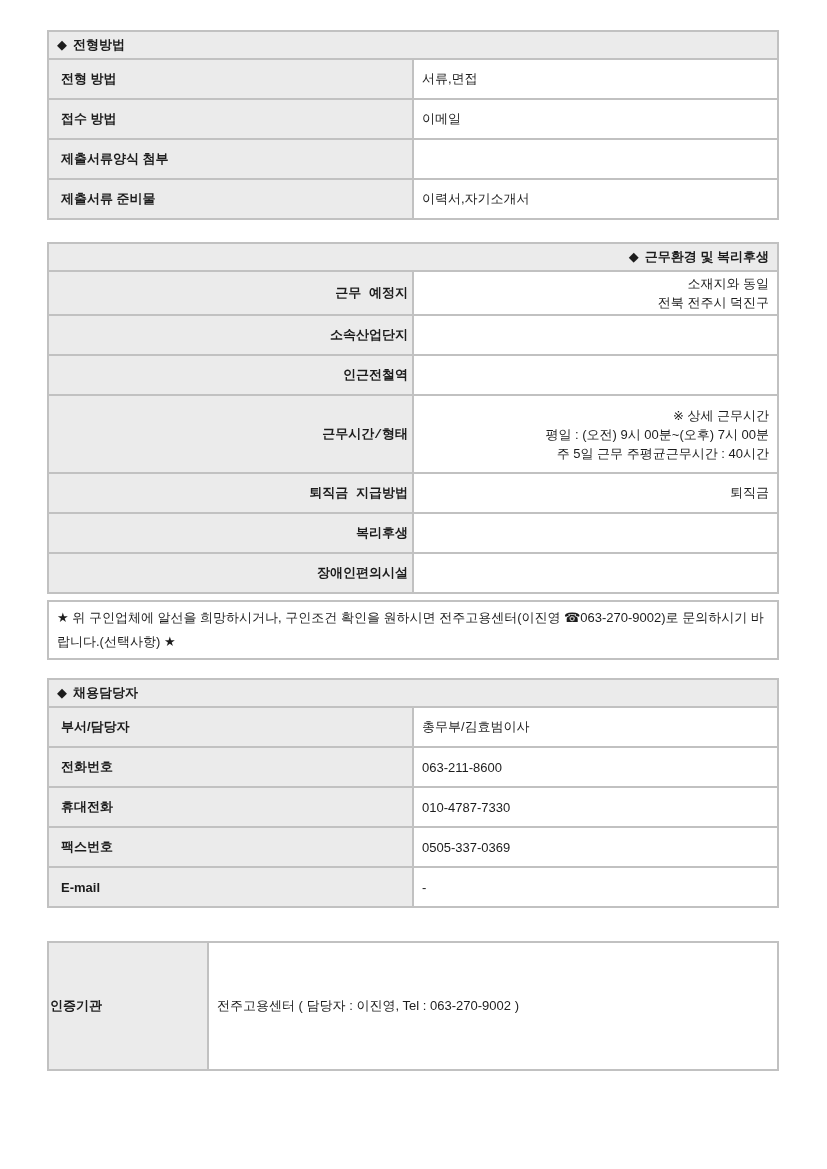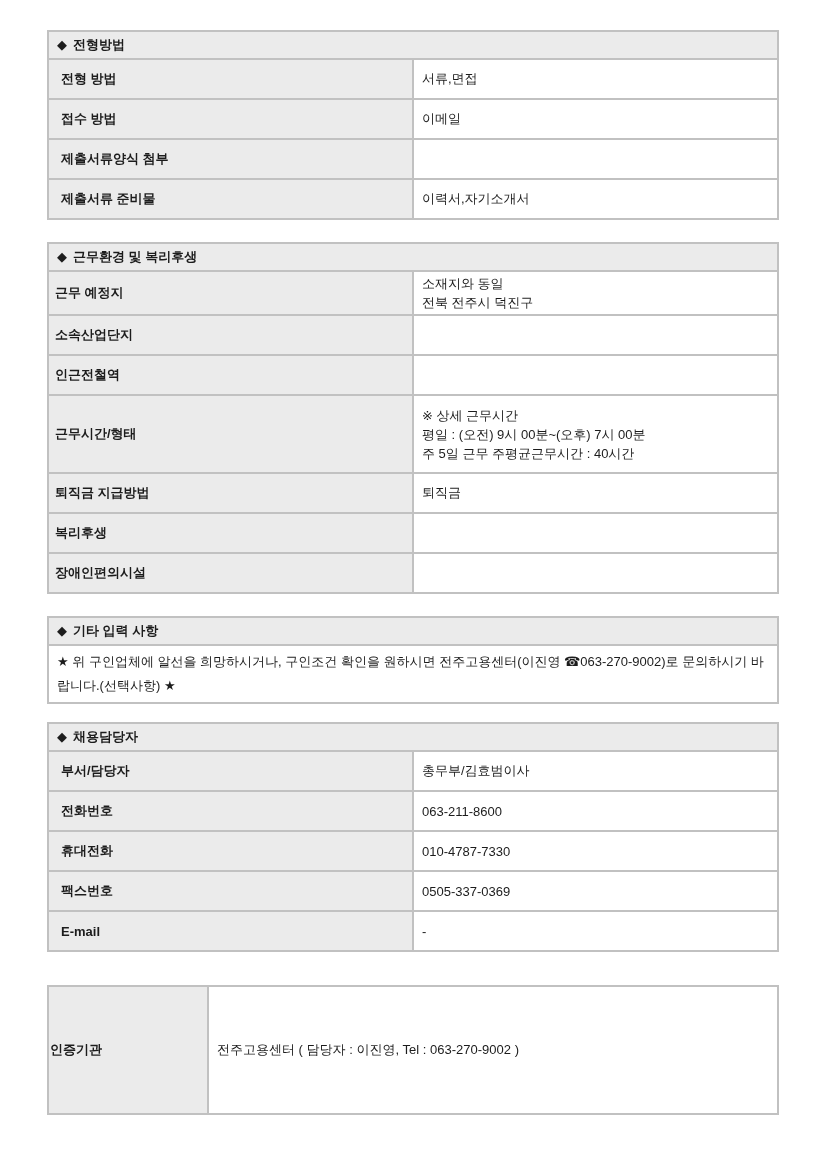--- a/index.html
+++ b/index.html
@@ -34,37 +34,37 @@
     padding:2px 8px;
   }
   .bullet{margin-right:6px;font-size:13px;}
   .lbl{
     width:160px;
     background:var(--cell-bg);
     font-weight:bold;
     padding:2px 4px 2px 12px;
     height:40px;
   }
-  .lbl-tight{padding-left:6px;}
+  .lbl-tight{padding-left:6px;font-family:Liberation Mono, monospace;}
   .val{
     padding:2px 8px;
     height:20px;
   }
   .multi div{line-height:19px;}
   .row-h38{height:38px;}
   .row-h78{height:78px;}
   .note-cell{
     padding:4px 8px;
     line-height:24px;
     word-break:break-all;
     height:48px;
     vertical-align:top;
   }
   .tbl-selection{margin-bottom:22px;}
-  .tbl-workenv{margin-bottom:22px;}
+  .tbl-workenv{margin-bottom:6px;text-align:right;}
   .tbl-note{margin-bottom:18px;}
   .tbl-recruiter{margin-bottom:33px;}
   .cert-lbl{
     width:160px;
     background:var(--cell-bg);
     font-weight:bold;
   }
   .cert-row{height:128px;}
 </style>
 </head>
@@ -139,25 +139,20 @@
       <tr>
         <td class="lbl lbl-tight">장애인편의시설</td>
         <td class="val"></td>
       </tr>
     </tbody>
   </table>
 
   <table class="tbl tbl-note">
     <tbody>
       <tr>
-        <td class="hdr-cell">
-          <span class="bullet">◆</span><span>기타 입력 사항</span>
-        </td>
-      </tr>
-      <tr>
         <td class="note-cell">★ 위 구인업체에 알선을 희망하시거나, 구인조건 확인을 원하시면 전주고용센터(이진영 ☎063-270-9002)로 문의하시기 바랍니다.(선택사항) ★</td>
       </tr>
     </tbody>
   </table>
 
   <table class="tbl tbl-recruiter">
     <tbody>
       <tr>
         <td class="hdr-cell" colspan="2">
           <span class="bullet">◆</span><span>채용담당자</span>

